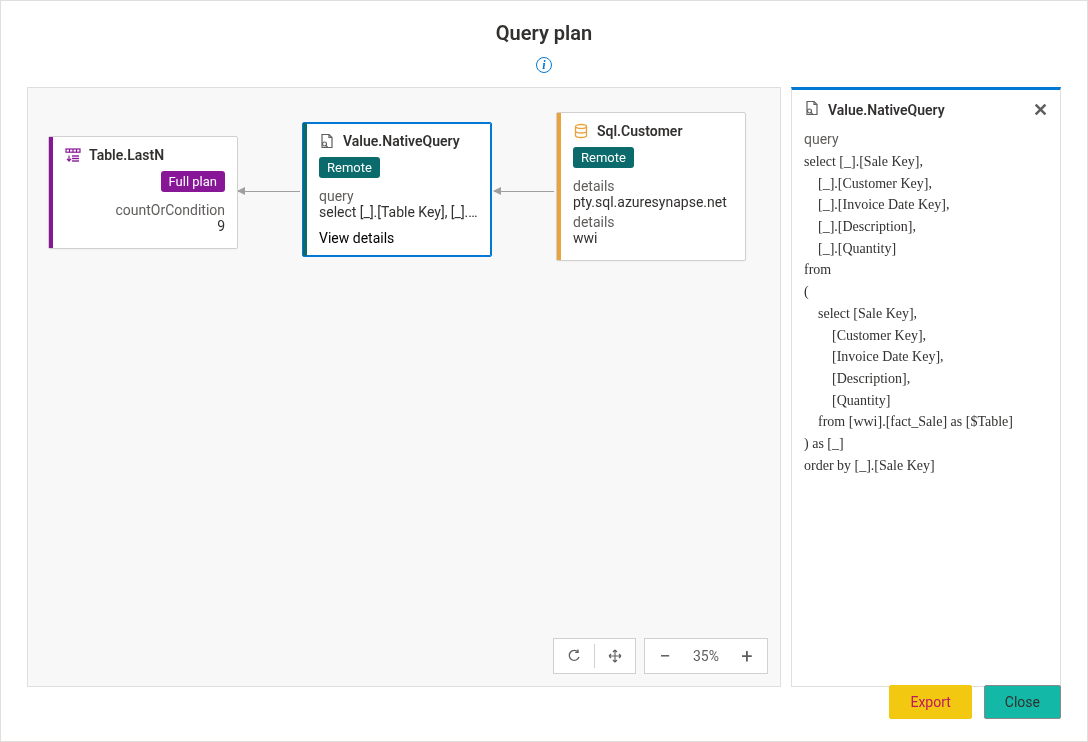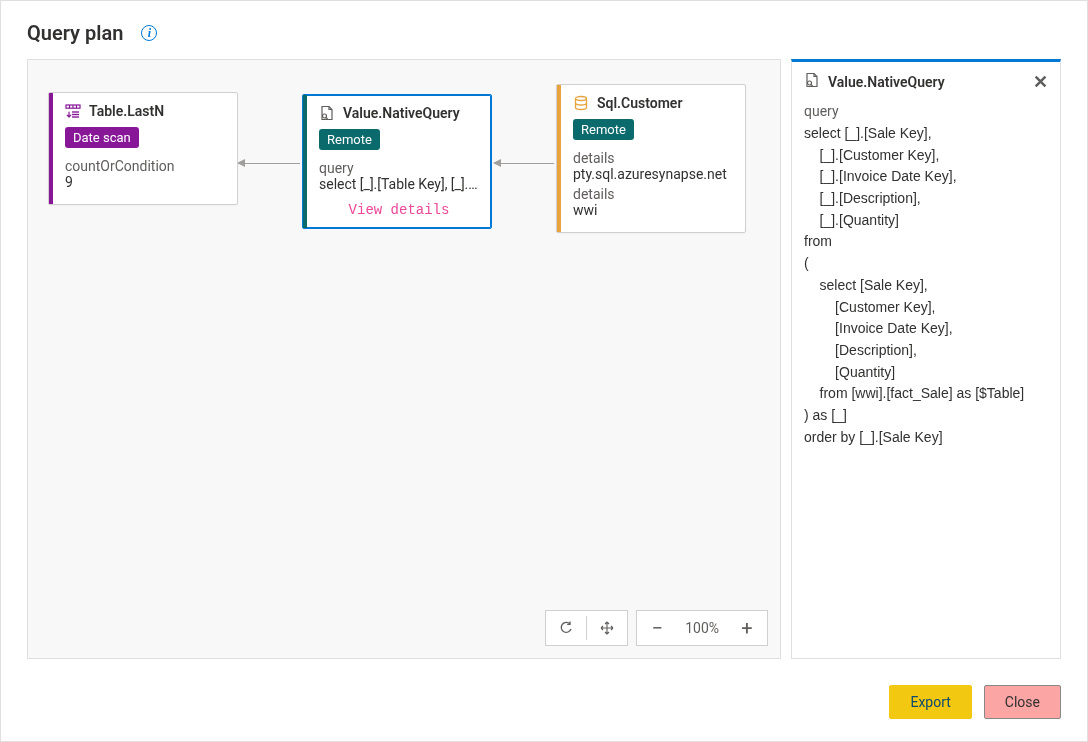--- a/index.html
+++ b/index.html
@@ -14,22 +14,23 @@
   .dialog {
     position: relative;
     width: 1088px; height: 742px;
     border: 1px solid #e1dfdd;
     background: #fff;
     padding: 20px 26px 24px 26px;
   }
   .header {
     display: flex;
     align-items: center;
-    gap: 18px;
+    gap: 12px;
     margin-bottom: 14px;
+    flex-direction: column;
   }
   .header h1 {
     font-size: 20px;
     font-weight: 600;
     margin: 0;
     color: #323130;
   }
   .info-icon {
     width: 16px; height: 16px;
     border: 1.5px solid #0078d4;
@@ -77,21 +78,21 @@
     line-height: 1;
     color: #605e5c;
     cursor: pointer;
   }
   .details-label {
     color: #605e5c;
     margin-bottom: 4px;
   }
   .details-body {
     white-space: pre;
-    font-family: Liberation Sans, sans-serif;
+    font-family: Liberation Serif, serif;
     font-size: 14px;
     line-height: 1.55;
     color: #323130;
     overflow: auto;
   }
 
   
   .node {
     position: absolute;
     width: 190px;
@@ -128,25 +129,23 @@
     padding: 3px 8px;
     font-size: 13px;
     border-radius: 3px;
     margin-bottom: 8px;
   }
   .badge.fullscan { background: #881798; }
   .badge.remote   { background: #0b6a6c; }
   .kv-label { color: #605e5c; margin-top: 2px; }
   .kv-value { color: #323130; margin-bottom: 4px; white-space: nowrap; overflow: hidden; text-overflow: ellipsis; }
   .view-details {
-    color: #ec4899;
-    text-align: center;
+    color: #000000;
     margin-top: 10px;
     cursor: pointer;
-    font-family: Liberation Mono, monospace;
   }
   .node.selected {
     border-color: #0078d4;
     box-shadow: 0 0 0 1px #0078d4 inset;
   }
 
   
   .arrow {
     position: absolute;
     height: 1px;
@@ -191,27 +190,27 @@
     display: flex; gap: 12px;
   }
   .btn {
     height: 34px;
     padding: 0 20px;
     border-radius: 2px;
     font-size: 14px;
     cursor: pointer;
     display: inline-flex; align-items: center; justify-content: center;
     border: 1px solid #8a8886;
-    background: #fca5a5;
+    background: #14b8a6;
     color: #323130;
   }
   .btn.primary {
     background: #f2c811;
     border-color: #f2c811;
-    color: #0c4a6e;
+    color: #be185d;
   }
 
   
   svg.ic { width: 16px; height: 16px; }
 </style>
 </head>
 <body>
 
 <div class="dialog">
 
@@ -220,37 +219,37 @@
     <span class="info-icon">i</span>
   </div>
 
   <div class="workspace-row">
 
     <div class="canvas">
 
       <div class="arrow" style="left:210px; top:103px; width:62px;"></div>
       <div class="arrow" style="left:466px; top:103px; width:60px;"></div>
 
-      <div class="node accent-purple" style="left:20px; top:32px;">
+      <div class="node accent-purple" style="left:20px; top:48px;text-align:right;">
         <div class="node-title-row">
           <span class="icon">
             <svg class="ic" viewBox="0 0 16 16">
               <rect x="1" y="2" width="14" height="3.2" fill="none" stroke="#881798" stroke-width="1.2"></rect>
               <line x1="4.5" y1="2" x2="4.5" y2="5.2" stroke="#881798" stroke-width="1.2"></line>
               <line x1="8" y1="2" x2="8" y2="5.2" stroke="#881798" stroke-width="1.2"></line>
               <line x1="11.5" y1="2" x2="11.5" y2="5.2" stroke="#881798" stroke-width="1.2"></line>
               <path d="M4 9 L4 14 M4 14 L2.2 12.2 M4 14 L5.8 12.2" fill="none" stroke="#881798" stroke-width="1.2" stroke-linecap="round"></path>
               <line x1="7" y1="9" x2="14" y2="9" stroke="#881798" stroke-width="1.4"></line>
               <line x1="7" y1="11.5" x2="14" y2="11.5" stroke="#881798" stroke-width="1.4"></line>
               <line x1="7" y1="14" x2="14" y2="14" stroke="#881798" stroke-width="1.4"></line>
             </svg>
           </span>
           <span>Table.LastN</span>
         </div>
-        <span class="badge fullscan">Date scan</span>
+        <span class="badge fullscan">Full plan</span>
         <div class="kv-label">countOrCondition</div>
         <div class="kv-value">9</div>
       </div>
 
       <div class="node accent-teal selected" style="left:274px; top:34px;">
         <div class="node-title-row">
           <span class="icon">
             <svg class="ic" viewBox="0 0 16 16">
               <path d="M3 1.5 h7 l3 3 v10 h-10 z" fill="none" stroke="#605e5c" stroke-width="1.2"></path>
               <path d="M10 1.5 v3 h3" fill="none" stroke="#605e5c" stroke-width="1.2"></path>
@@ -294,21 +293,21 @@
           </div>
           <div class="zoom-sep"></div>
           <div class="zoom-btn">
             <svg class="ic" viewBox="0 0 16 16">
               <path d="M8 2 l2 2 M8 2 l-2 2 M8 14 l2 -2 M8 14 l-2 -2 M2 8 l2 2 M2 8 l2 -2 M14 8 l-2 2 M14 8 l-2 -2 M8 2 v12 M2 8 h12" fill="none" stroke="#605e5c" stroke-width="1.1"></path>
             </svg>
           </div>
         </div>
         <div class="zoom-group">
           <div class="zoom-btn" style="font-size:20px;">−</div>
-          <span class="zoom-pct">100%</span>
+          <span class="zoom-pct">35%</span>
           <div class="zoom-btn" style="font-size:20px;">+</div>
         </div>
       </div>
 
     </div>
 
     <div class="details-pane">
       <div class="details-head">
         <span class="icon">
           <svg class="ic" viewBox="0 0 16 16">

